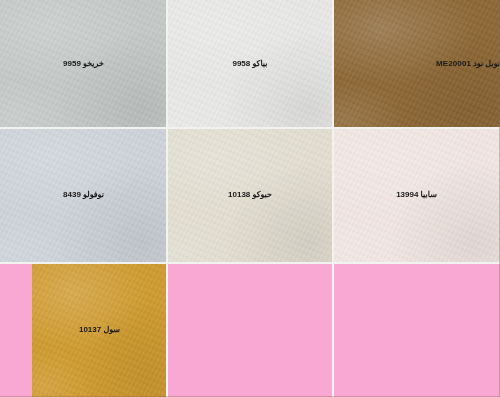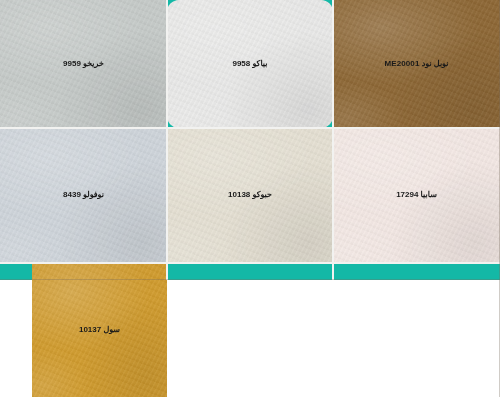--- a/index.html
+++ b/index.html
@@ -9,25 +9,25 @@
   }
   body {
     width: 500px;
     height: 397px;
     overflow: hidden;
     font-family: "Liberation Sans", sans-serif;
   }
   #palette-grid {
     position: relative;
     width: 500px;
-    height: 280px;
+    height: 397px;
     display: grid;
     grid-template-columns: 167px 166px 167px;
     grid-template-rows: 128px 135px 134px;
-    background: #14b8a6;
+    background: #f9a8d4;
   }
   .swatch {
     position: relative;
     display: flex;
     align-items: center;
     justify-content: center;
     overflow: hidden;
     box-sizing: border-box;
   }
   
@@ -94,39 +94,39 @@
 </style>
 </head>
 <body>
 
 <div id="palette-grid">
 
   <div class="swatch" id="swatch-0" style="background-color: rgb(197, 202, 200);">
     <span class="swatch-label label-dark">خريخو 9959</span>
   </div>
 
-  <div class="swatch" id="swatch-1" style="background-color: rgb(233, 233, 232); border-radius: 12px;">
+  <div class="swatch" id="swatch-1" style="background-color: rgb(233, 233, 232);">
     <span class="swatch-label label-dark">بياكو 9958</span>
   </div>
 
-  <div class="swatch" id="swatch-2" style="background-color: rgb(141, 103, 53);">
+  <div class="swatch" id="swatch-2" style="background-color: rgb(141, 103, 53); justify-content: flex-end;">
     <span class="swatch-label label-dark">نوبل نود ME20001</span>
   </div>
 
 
   <div class="swatch" id="swatch-4" style="background-color: rgb(206, 212, 218); align-items: center;">
     <span class="swatch-label label-dark">نوفولو 8439</span>
   </div>
 
   <div class="swatch" id="swatch-5" style="background-color: rgb(228, 223, 210);">
     <span class="swatch-label label-dark">حبوكو 10138</span>
   </div>
 
   <div class="swatch" id="swatch-6" style="background-color: rgb(242, 231, 227);">
-    <span class="swatch-label label-dark">سابيا 17294</span>
+    <span class="swatch-label label-dark">سابيا 13994</span>
   </div>
 
 
   <div class="swatch" id="swatch-8" style="background-color: rgb(208, 155, 46); margin-left: 32px;">
     <span class="swatch-label label-dark">سول 10137</span>
   </div>
 
   <div class="grout-v" id="grout-v-1" style="background: rgb(242, 242, 240);"></div>
   <div class="grout-v" id="grout-v-2" style="background: rgb(242, 242, 240);"></div>
   <div class="grout-h" id="grout-h-1" style="background: rgb(242, 242, 240);"></div>

